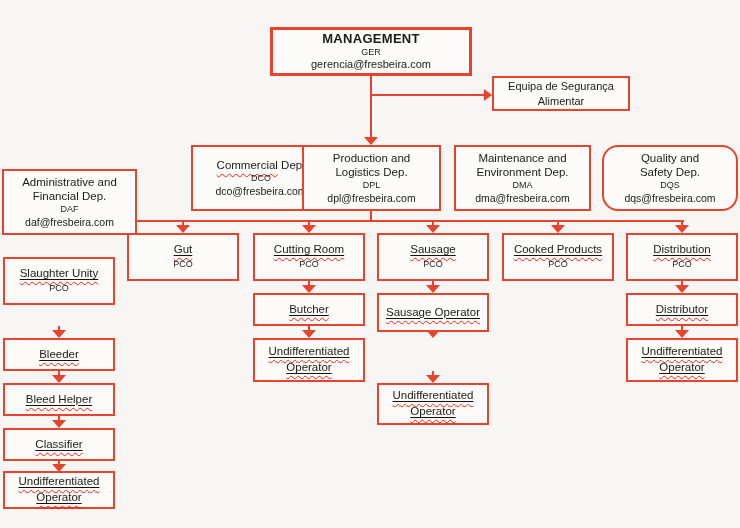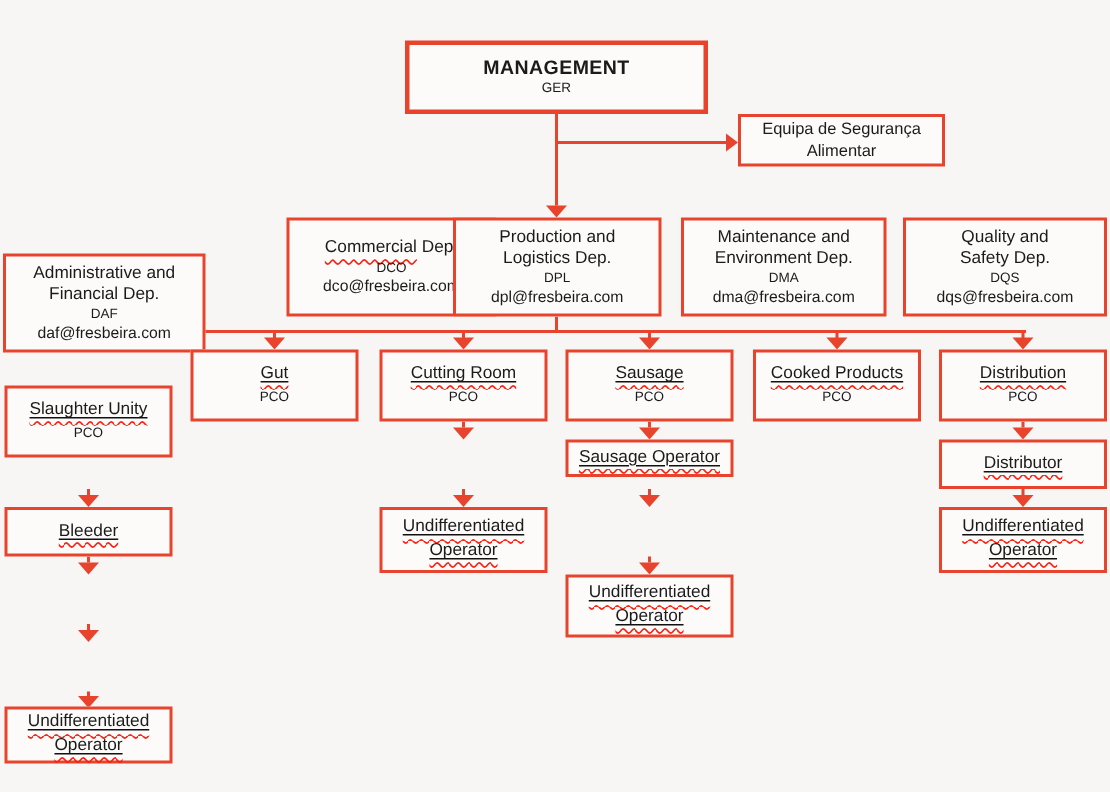--- a/index.html
+++ b/index.html
@@ -87,20 +87,21 @@
   <div class="ad" style="left:426px;top:375px;"></div>
 
   <div class="ln" style="left:681px;top:281px;width:2px;height:4px;"></div>
   <div class="ad" style="left:675px;top:285px;"></div>
   <div class="ln" style="left:681px;top:326px;width:2px;height:4px;"></div>
   <div class="ad" style="left:675px;top:330px;"></div>
 
   <div class="box mgmt" style="left:270px;top:27px;width:202px;height:49px;">
     <span class="title">MANAGEMENT</span>
     <span class="code">GER</span>
+    <span class="email">gerencia@fresbeira.com</span>
   </div>
 
   <div class="box team" style="left:492px;top:76px;width:138px;height:35px;">
     <span>Equipa de Segurança</span>
     <span>Alimentar</span>
   </div>
 
   <div class="box dept" style="left:2px;top:145px;width:135px;height:66px;margin-top:24px;">
     <span class="name">Administrative and</span>
     <span class="name">Financial Dep.</span>
@@ -121,21 +122,21 @@
     <span class="email">dpl@fresbeira.com</span>
   </div>
 
   <div class="box dept" style="left:454px;top:145px;width:137px;height:66px;">
     <span class="name">Maintenance and</span>
     <span class="name">Environment Dep.</span>
     <span class="code">DMA</span>
     <span class="email">dma@fresbeira.com</span>
   </div>
 
-  <div class="box dept" style="left:602px;top:145px;width:136px;height:66px;">
+  <div class="box dept" style="left:602px;top:145px;width:136px;height:66px;border-radius:16px;">
     <span class="name">Quality and</span>
     <span class="name">Safety Dep.</span>
     <span class="code">DQS</span>
     <span class="email">dqs@fresbeira.com</span>
   </div>
 
   <div class="box unit" style="left:3px;top:233px;width:112px;height:48px;margin-top:24px;">
     <span class="name und"><span class="sq">Slaughter Unity</span></span>
     <span class="code">PCO</span>
   </div>
@@ -156,29 +157,38 @@
     <span class="code">PCO</span>
   </div>
   <div class="box unit" style="left:626px;top:233px;width:112px;height:48px;">
     <span class="name und"><span class="sq">Distribution</span></span>
     <span class="code">PCO</span>
   </div>
 
   <div class="box role" style="left:3px;top:338px;width:112px;height:33px;justify-content:center;">
     <span class="und"><span class="sq">Bleeder</span></span>
   </div>
+  <div class="box role" style="left:3px;top:383px;width:112px;height:33px;">
+    <span class="und"><span class="sq">Bleed Helper</span></span>
+  </div>
+  <div class="box role" style="left:3px;top:428px;width:112px;height:33px;">
+    <span class="und"><span class="sq">Classifier</span></span>
+  </div>
   <div class="box role" style="left:3px;top:471px;width:112px;height:38px;">
     <span class="und"><span class="sq">Undifferentiated Operator</span></span>
   </div>
 
+  <div class="box role" style="left:253px;top:293px;width:112px;height:33px;">
+    <span class="und"><span class="sq">Butcher</span></span>
+  </div>
   <div class="box role" style="left:253px;top:338px;width:112px;height:44px;">
     <span class="und"><span class="sq">Undifferentiated Operator</span></span>
   </div>
 
-  <div class="box role" style="left:377px;top:293px;width:112px;height:25px;">
+  <div class="box role" style="left:377px;top:293px;width:112px;height:39px;">
     <span class="und"><span class="sq">Sausage Operator</span></span>
   </div>
   <div class="box role" style="left:377px;top:383px;width:112px;height:42px;">
     <span class="und"><span class="sq">Undifferentiated Operator</span></span>
   </div>
 
   <div class="box role" style="left:626px;top:293px;width:112px;height:33px;">
     <span class="und"><span class="sq">Distributor</span></span>
   </div>
   <div class="box role" style="left:626px;top:338px;width:112px;height:44px;">

